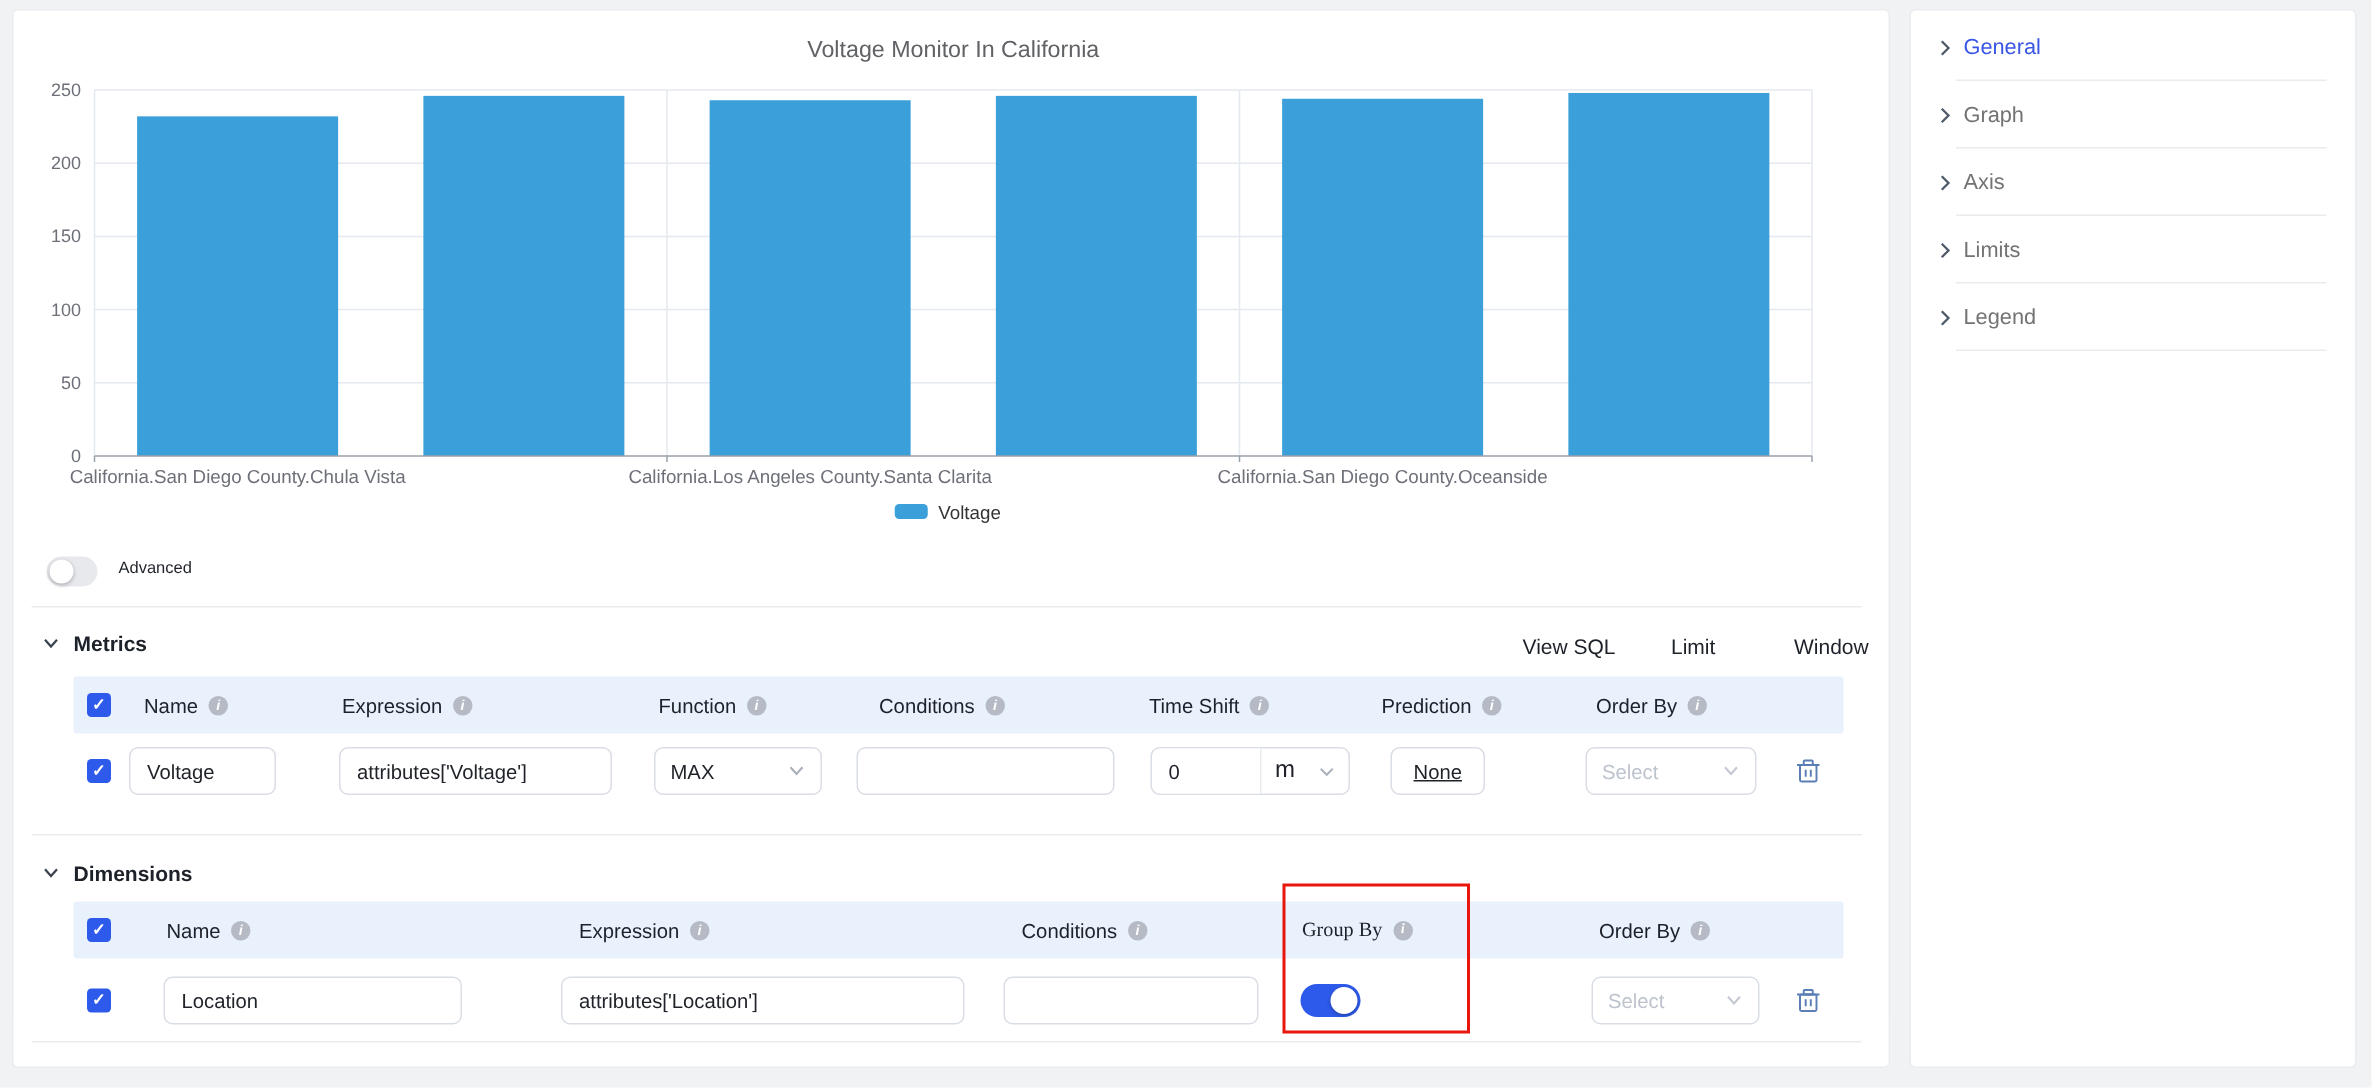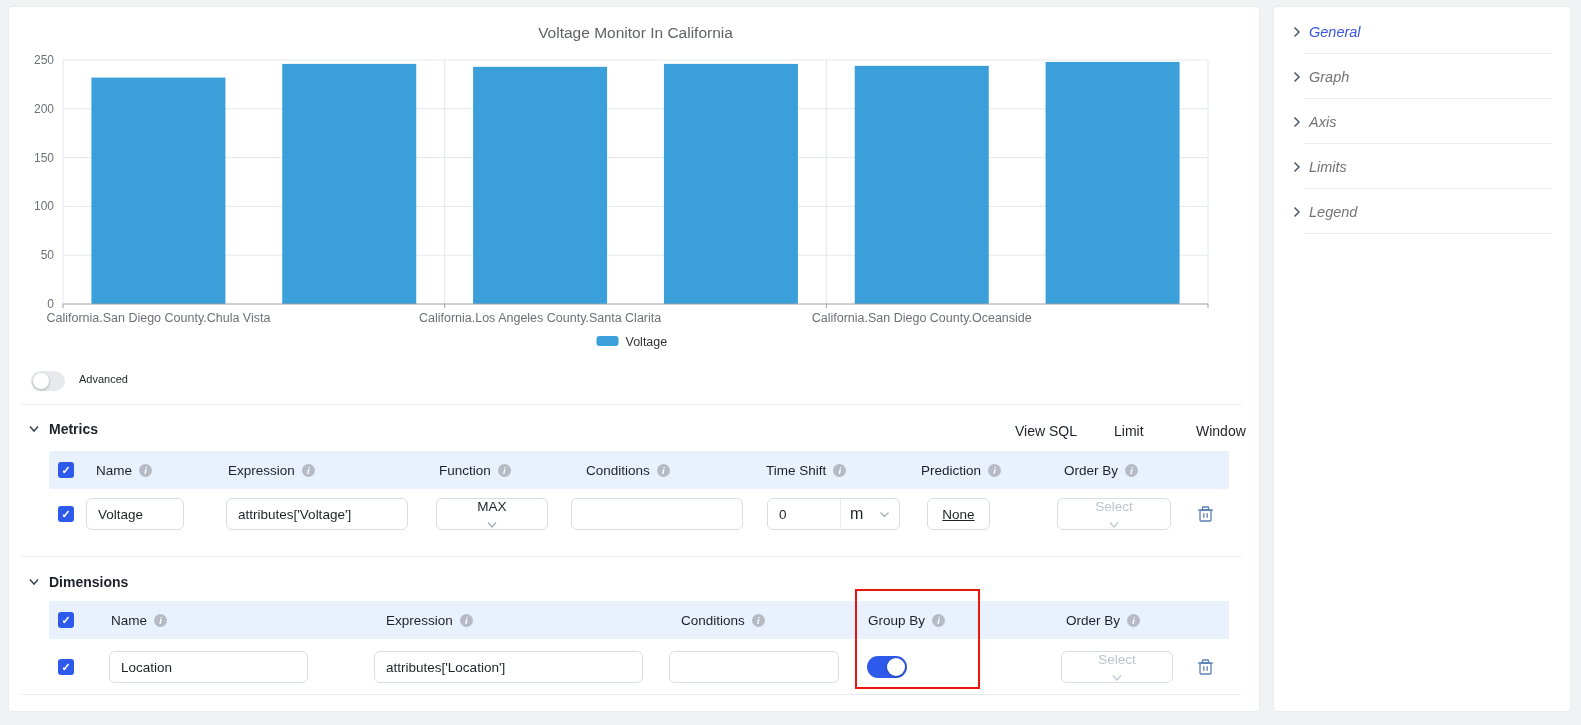--- a/index.html
+++ b/index.html
@@ -7,33 +7,33 @@
   body {
     width:1581px; height:725px; position:relative; overflow:hidden;
     background:#f1f2f4;
     font-family:"Liberation Sans", sans-serif;
     color:#1f2329;
   }
   .card {
     position:absolute; background:#fff; border:1px solid #eaecef; border-radius:4px;
   }
   #main-card { left:8px; top:6px; width:1252px; height:706px; }
-  #side-card { left:1273px; top:6px; width:298px; height:706px;font-style:italic; }
+  #side-card { left:1273px; top:6px; width:298px; height:706px; }
 
   
   #chart-svg { position:absolute; left:2px; top:0; }
 
   
   .divider { position:absolute; left:12px; width:1220px; height:1px; background:#e9ebee; }
   .input, .sel, .btn {
     position:absolute; height:32px; border:1px solid #d9dde4; border-radius:6px;
     background:#fff; font-family:"Liberation Sans",sans-serif; font-size:13.5px; color:#1f2329;
   }
   .input { padding:0 11px; outline:none; }
-  .sel { display:flex; align-items:center; justify-content:space-between; padding:0 10px; cursor:pointer;flex-direction:column; }
+  .sel { display:flex; align-items:center; justify-content:space-between; padding:0 10px; cursor:pointer; }
   .sel .sel-txt { white-space:nowrap; }
   .sel.disabled { color:#bdc3cd; }
   .btn { display:flex; align-items:center; justify-content:center; cursor:pointer; }
   .compound { position:absolute; height:32px; border:1px solid #d9dde4; border-radius:6px; background:#fff; display:flex; }
   .compound input { border:none; outline:none; width:72px; padding:0 11px; font-size:13.5px; font-family:"Liberation Sans",sans-serif; color:#1f2329; border-radius:6px 0 0 6px; }
   .compound .unit { flex:1; display:flex; align-items:center; justify-content:space-between; border-left:1px solid #e8ebf0; padding:0 9px; cursor:pointer; }
 
   .cbx {
     position:absolute; width:16px; height:16px; border-radius:3px;
     background:#2d5aeb; cursor:pointer;
@@ -214,21 +214,21 @@
       <i class="info-icon"></i>
     </div>
   <div class="col-head" style="left:377px; top:594px;">
       <span>Expression</span>
       <i class="info-icon"></i>
     </div>
   <div class="col-head" style="left:672px; top:594px;">
       <span>Conditions</span>
       <i class="info-icon"></i>
     </div>
-  <div class="col-head" style="left:859px; top:594px;">
+  <div class="col-head" style="left:859px; top:594px;font-family:Liberation Serif, serif;">
       <span>Group By</span>
       <i class="info-icon"></i>
     </div>
   <div class="col-head" style="left:1057px; top:594px;">
       <span>Order By</span>
       <i class="info-icon"></i>
     </div>
 
   <div class="cbx" style="left:49px; top:652px;"></div>
   <input class="input" style="left: 100px; top: 644px; width: 199px;" value="Location">

